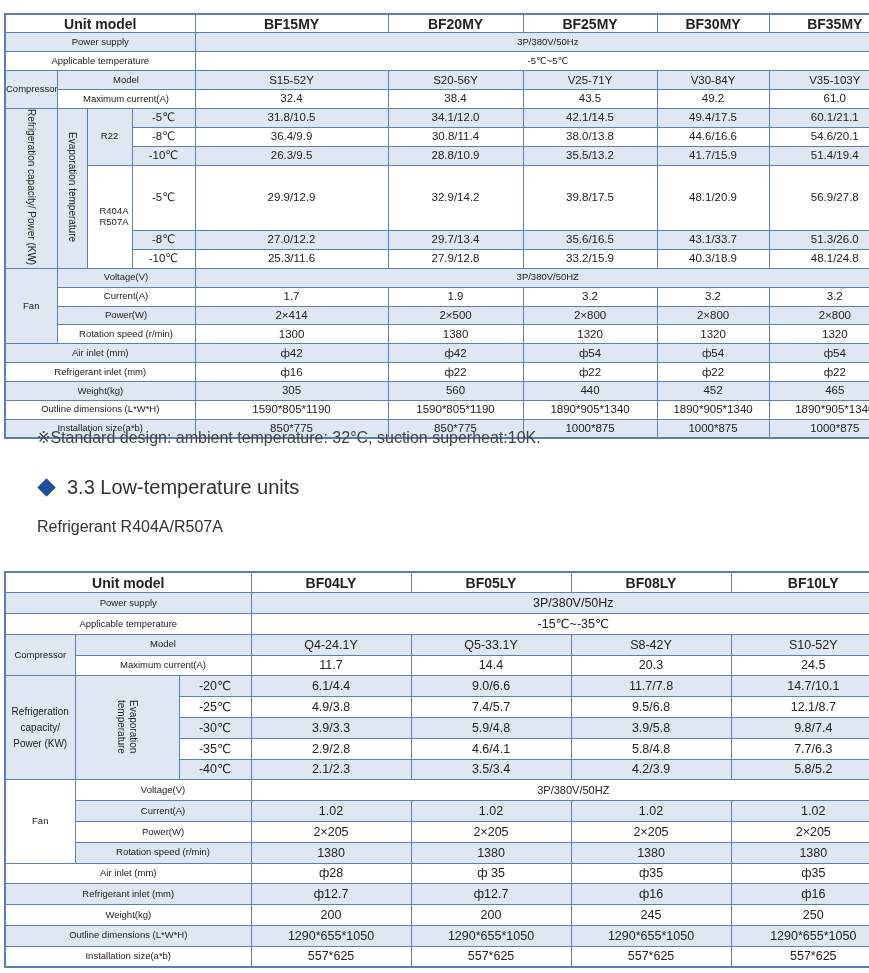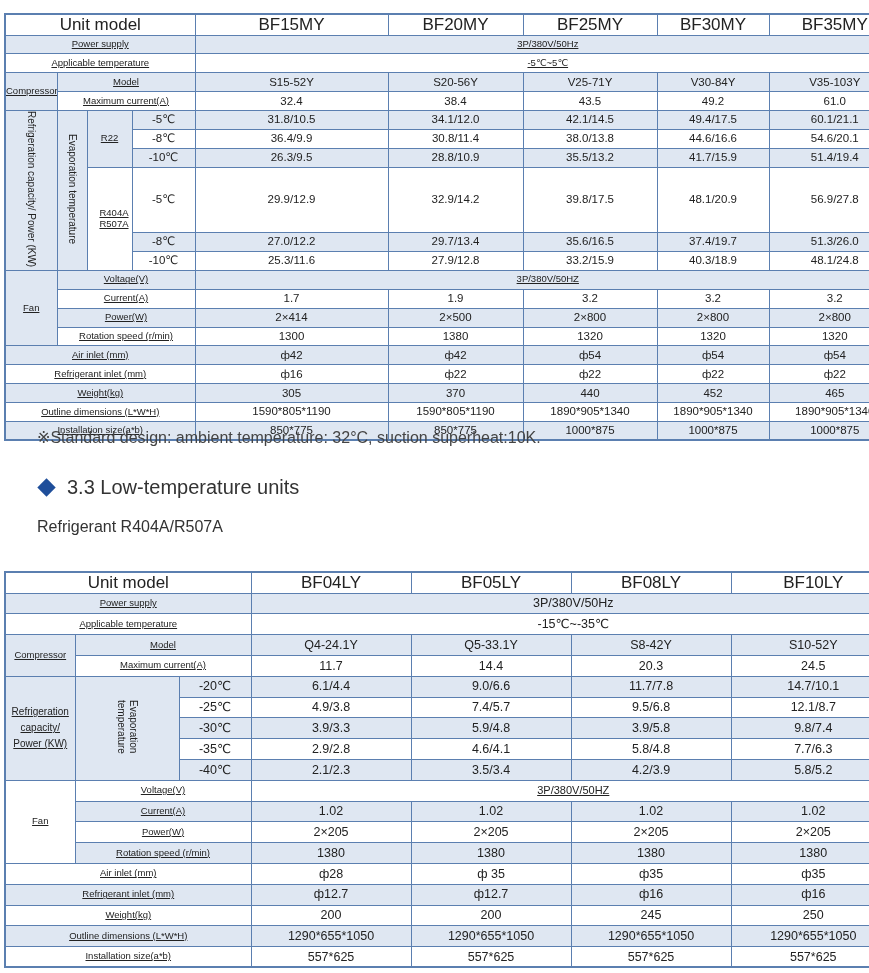--- a/index.html
+++ b/index.html
@@ -2,22 +2,22 @@
 <html><head>
 <meta charset="utf-8">
 <style>
   html, body { margin: 0; padding: 0; background: #ffffff; }
   body { width: 869px; height: 973px; position: relative; overflow: hidden;
          font-family: "Liberation Sans", "DejaVu Sans", sans-serif; color: #222; }
   table.spec { border-collapse: collapse; table-layout: fixed; position: absolute;
                font-size: 11px; }
   table.spec td { border: 1px solid #5b7fb0; text-align: center; padding: 0;
                   line-height: 1.15; overflow: hidden; white-space: nowrap; }
-  table.spec td.lbl { font-size: 9.5px; text-decoration: underline; }
-  table.spec td.hdr { font-weight: normal; font-size: 17px; }
+  table.spec td.lbl { font-size: 9.5px; }
+  table.spec td.hdr { font-weight: bold; font-size: 14px; }
   table.spec td.val { font-size: 11.5px; }
   table.spec tr.shade td { background: #dfe7f2; }
   table.spec tr.plain td { background: #ffffff; }
   table.spec td.grp { background: #dfe7f2 !important; }
   table.spec td.grpw { background: #ffffff !important; }
   .vert { writing-mode: vertical-rl; display: inline-block; font-size: 10px; line-height: 1.2; }
   #t1 { left: 4px; top: 13px; width: 853px; border: 2px solid #5b7fb0; }
   #t1 tr { height: 18.9px; }
   #t2 { left: 4px; top: 571px; width: 851px; border: 2px solid #5b7fb0; }
   #t2 tr { height: 20.8px; }
@@ -114,21 +114,21 @@
     <td class="val">32.9/14.2</td>
     <td class="val">39.8/17.5</td>
     <td class="val">48.1/20.9</td>
     <td class="val">56.9/27.8</td>
   </tr>
   <tr class="shade">
     <td class="val">-8℃</td>
     <td class="val">27.0/12.2</td>
     <td class="val">29.7/13.4</td>
     <td class="val">35.6/16.5</td>
-    <td class="val">37.4/19.7</td>
+    <td class="val">43.1/33.7</td>
     <td class="val">51.3/26.0</td>
   </tr>
   <tr class="plain">
     <td class="val">-10℃</td>
     <td class="val">25.3/11.6</td>
     <td class="val">27.9/12.8</td>
     <td class="val">33.2/15.9</td>
     <td class="val">40.3/18.9</td>
     <td class="val">48.1/24.8</td>
   </tr>
@@ -174,21 +174,21 @@
     <td colspan="4" class="lbl">Refrigerant inlet (mm)</td>
     <td class="val">ф16</td>
     <td class="val">ф22</td>
     <td class="val">ф22</td>
     <td class="val">ф22</td>
     <td class="val">ф22</td>
   </tr>
   <tr class="shade">
     <td colspan="4" class="lbl">Weight(kg)</td>
     <td class="val">305</td>
-    <td class="val">370</td>
+    <td class="val">560</td>
     <td class="val">440</td>
     <td class="val">452</td>
     <td class="val">465</td>
   </tr>
   <tr class="plain">
     <td colspan="4" class="lbl">Outline dimensions (L*W*H)</td>
     <td class="val">1590*805*1190</td>
     <td class="val">1590*805*1190</td>
     <td class="val">1890*905*1340</td>
     <td class="val">1890*905*1340</td>

